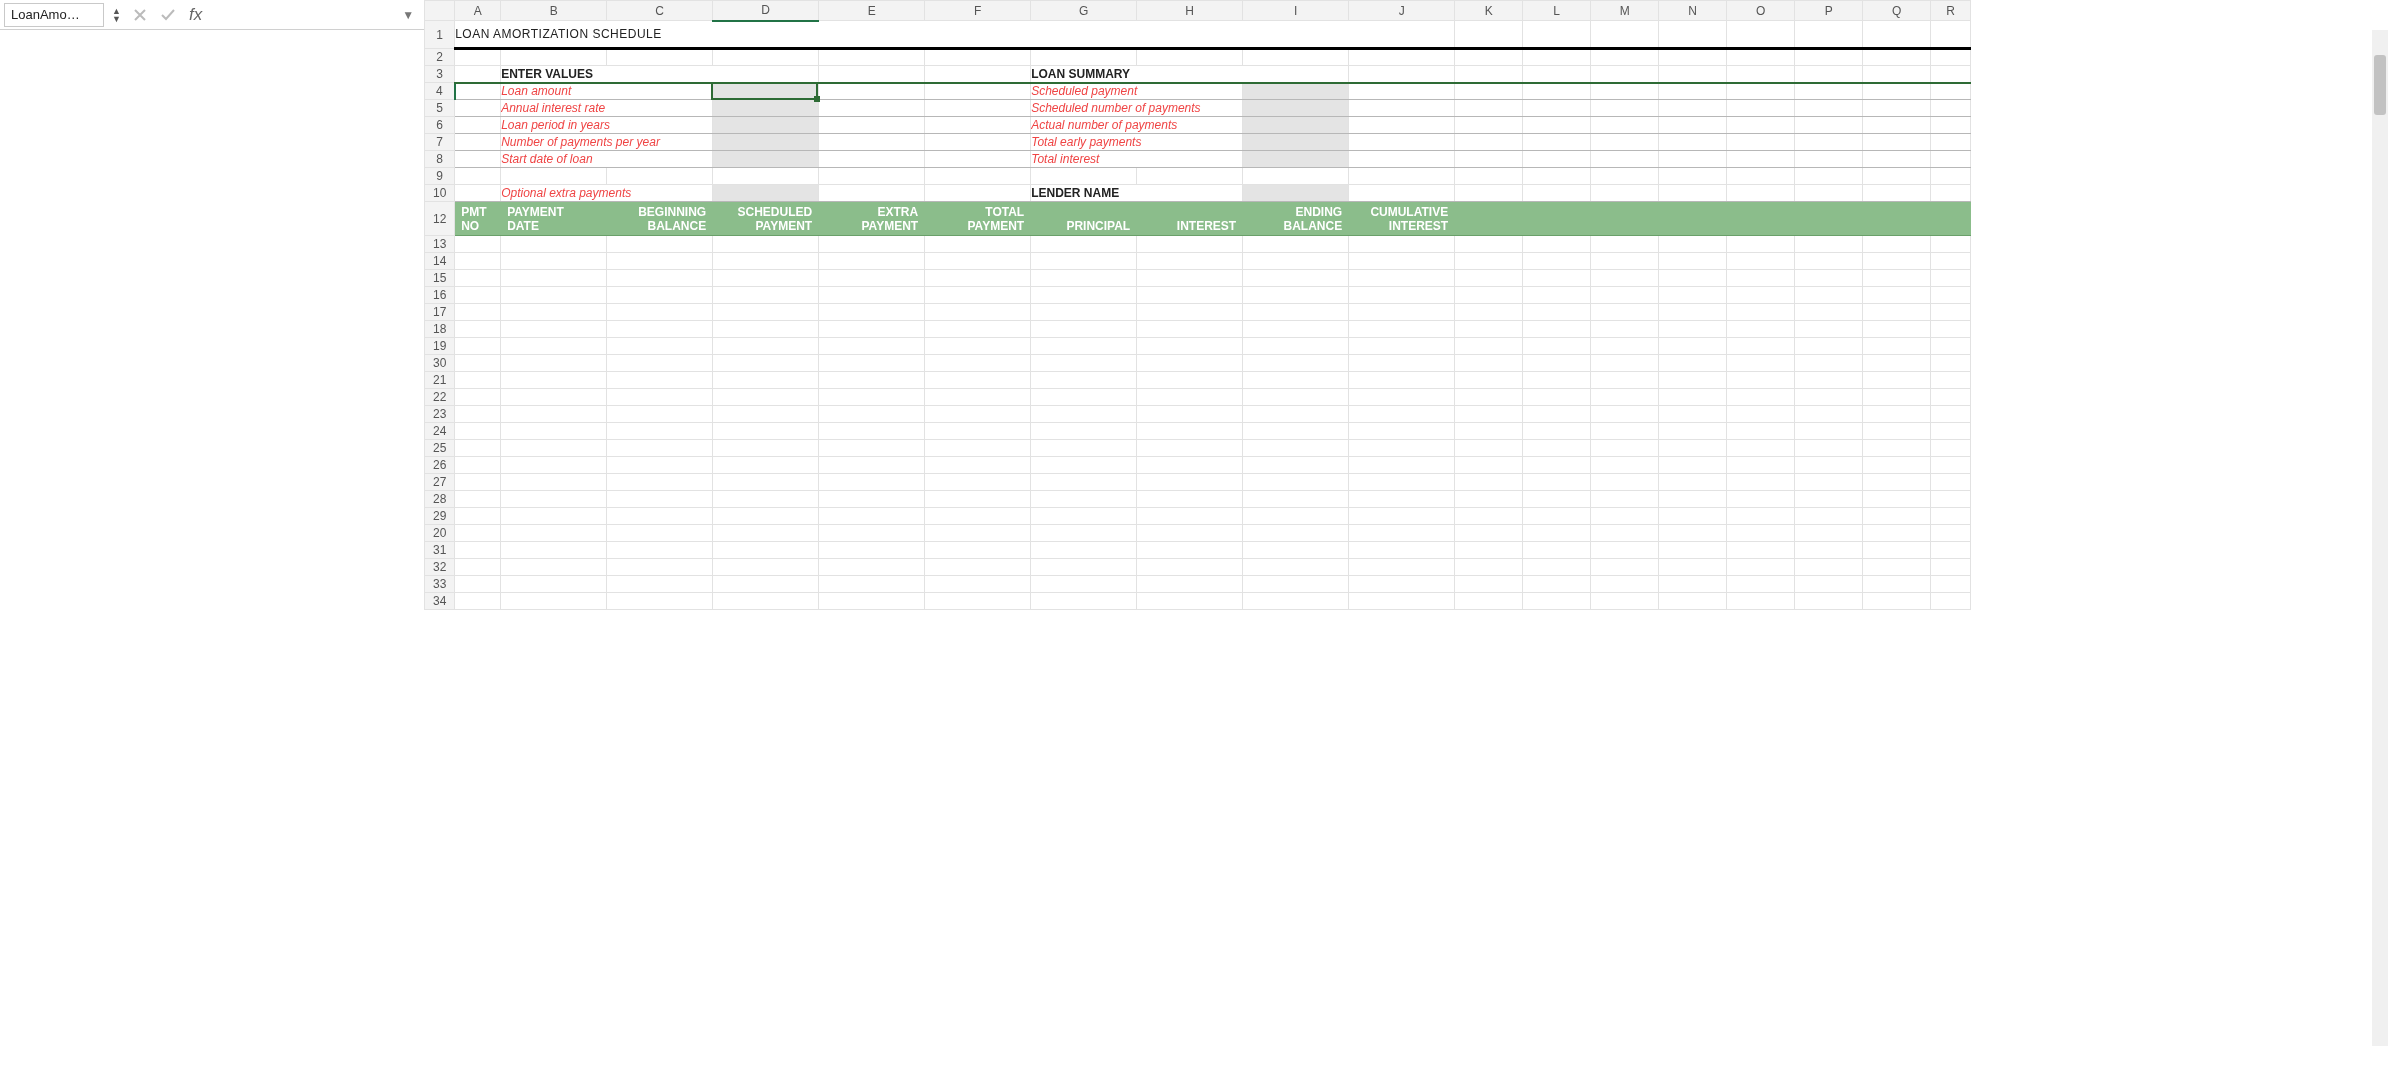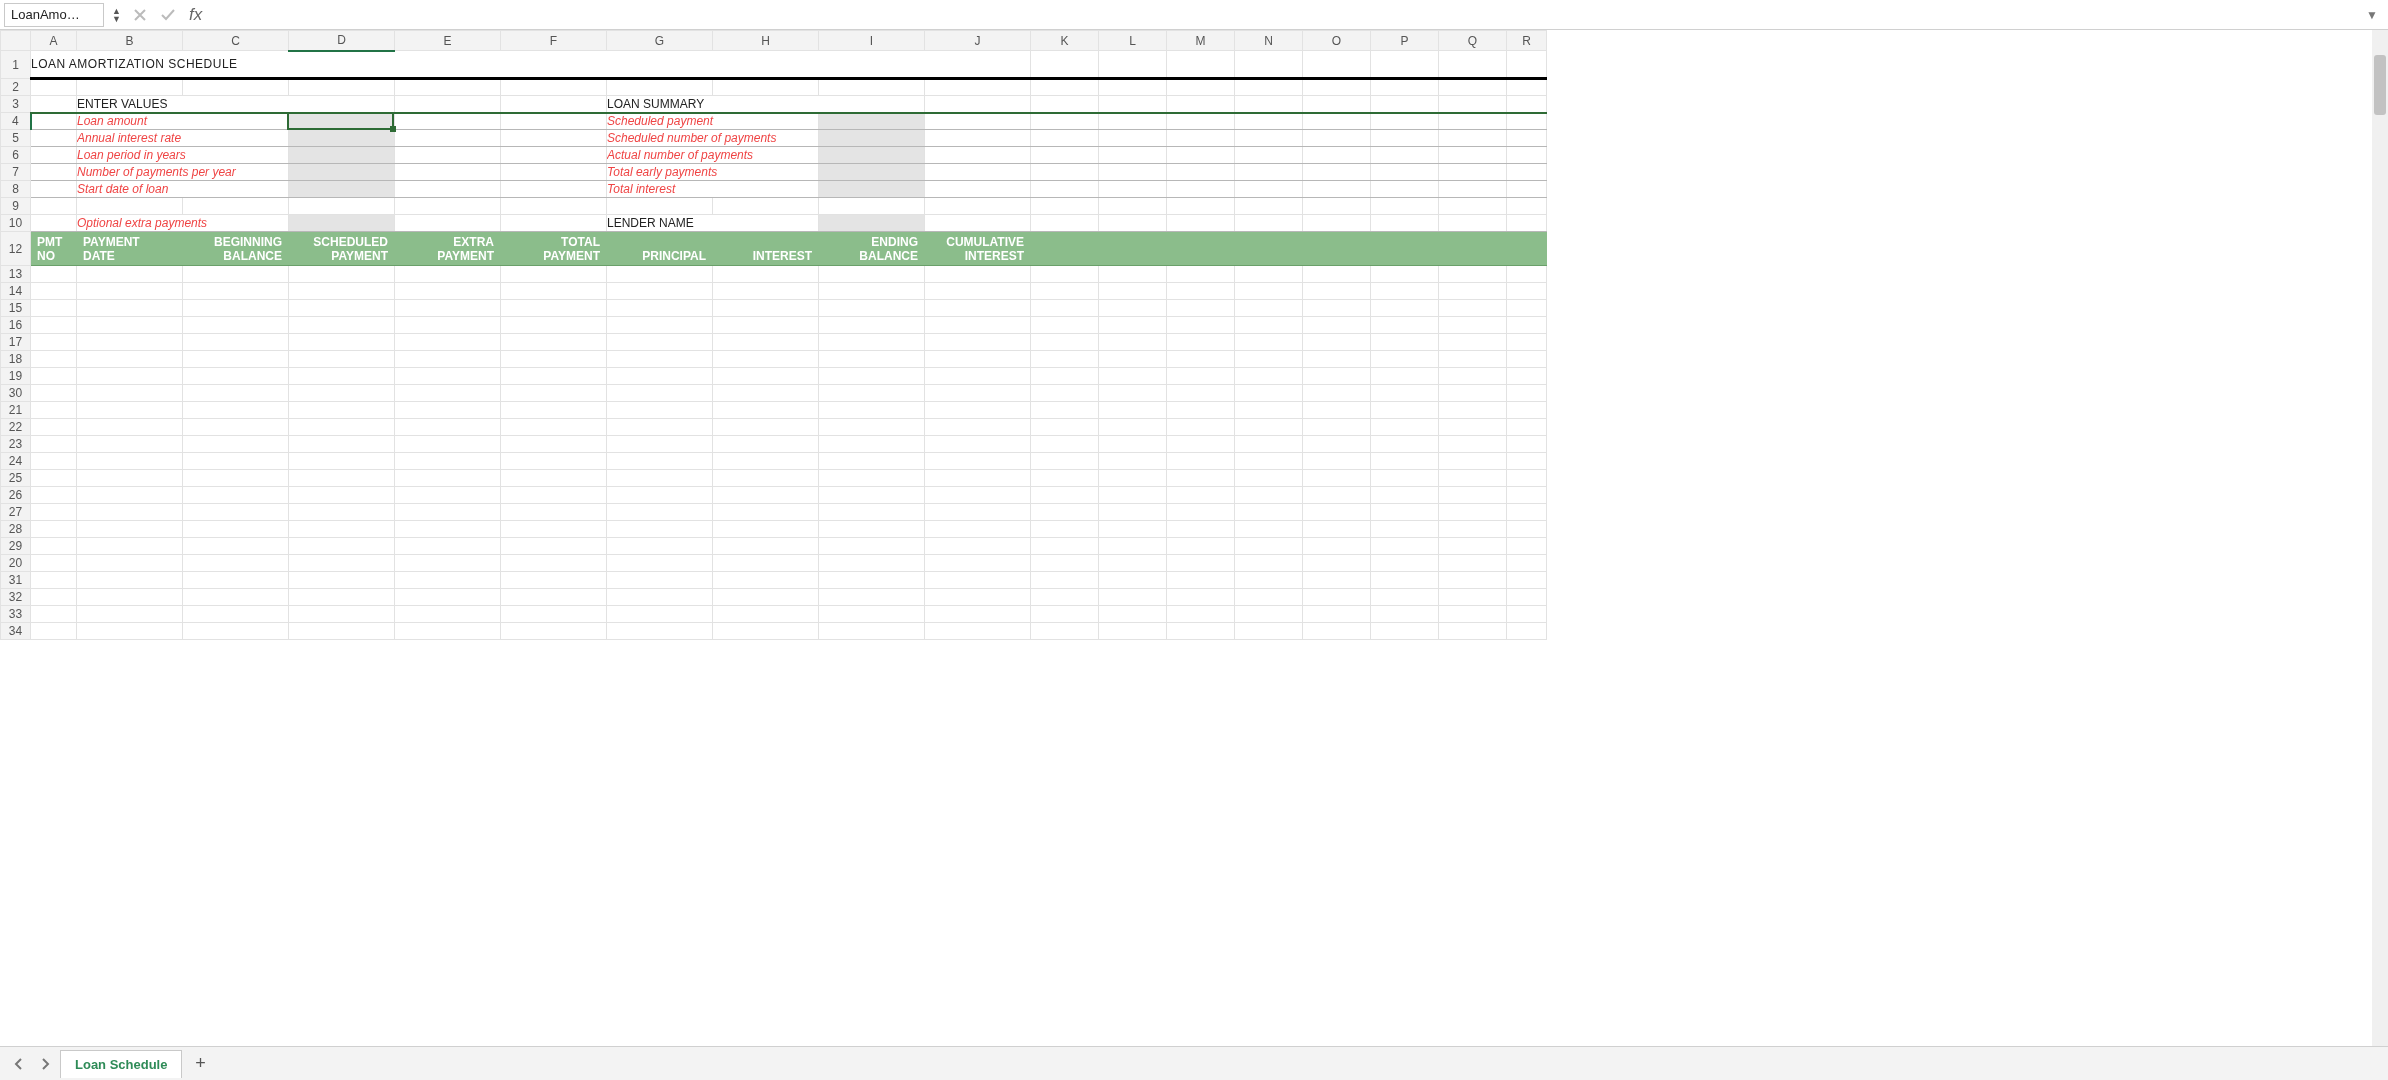--- a/index.html
+++ b/index.html
@@ -1,17 +1,17 @@
 <!DOCTYPE html>
 <html><head>
 <meta charset="utf-8">
 <style>
   html,body{margin:0;padding:0;font-family:Arial,Helvetica,sans-serif;font-size:12px;color:#222;background:#fff;user-select:none;}
   *{box-sizing:border-box;}
-  .app{width:2388px;height:1080px;position:relative;overflow:hidden;display:flex;flex-direction:column;}
+  .app{width:2388px;height:1080px;position:relative;overflow:hidden;display:flex;flex-direction:row;}
   
   .fbar{height:30px;display:flex;align-items:center;border-bottom:1px solid #d0d0d0;background:#fff;padding:0 4px;gap:6px;}
   .namebox{width:100px;height:24px;display:flex;align-items:center;border:1px solid #c9c9c9;padding:0 6px;font-size:13px;overflow:hidden;white-space:nowrap;text-overflow:ellipsis;}
   .stepper{display:flex;flex-direction:column;height:24px;justify-content:center;gap:0;}
   .stepper .tri{font-size:9px;line-height:8px;color:#555;cursor:pointer;padding:0 2px;}
   .fbar .ibtn{width:22px;height:22px;display:flex;align-items:center;justify-content:center;color:#bbb;cursor:pointer;}
   .fbar .ibtn svg{width:16px;height:16px;}
   .fx{font-style:italic;font-family:Liberation Sans, sans-serif;font-size:17px;color:#666;padding:0 4px;}
   .finput{flex:1;height:24px;border:none;outline:none;font-size:13px;padding:0 4px;}
   .fbar .expand{width:18px;color:#777;cursor:pointer;}
@@ -30,21 +30,21 @@
   .vscroll{position:absolute;top:30px;right:0;width:16px;bottom:34px;background:#f0f0f0;}
   .vscroll .thumb{position:absolute;top:25px;left:2px;right:2px;height:60px;background:#c2c2c2;border-radius:3px;}
   
   .tabbar{height:34px;border-top:1px solid #d0d0d0;background:#f3f3f3;display:flex;align-items:center;padding:0 8px;gap:4px;}
   .tabbar .navbtn{width:22px;height:22px;display:flex;align-items:center;justify-content:center;color:#777;cursor:pointer;}
   .sheettab{background:#fff;border:1px solid #c9c9c9;border-bottom:none;padding:6px 14px;font-size:13px;color:#2e8b57;font-weight:700;box-shadow:0 -1px 0 #fff inset;}
   .addsheet{width:28px;height:28px;display:flex;align-items:center;justify-content:center;font-size:18px;color:#555;cursor:pointer;}
   
   .title-cell{font-size:24px;font-weight:400;letter-spacing:0.5px;color:#222;padding-left:4px;}
   .title-row td{border-bottom:3px solid #000000;overflow:visible;}
-  .sect-head{font-weight:400;font-size:13px;padding:0 4px;}
+  .sect-head{font-weight:700;font-size:13px;padding:0 4px;}
   .sect-row td{border-bottom:2px solid #2e6b35;}
   .lbl{font-style:italic;color:#ef4444;padding:0 4px;font-size:12px;}
   .val{background:#e4e4e4;}
   .thin-row td{border-bottom:1px solid #b7b7b7;}
   .hdr-row td{background:#8bbd8b;color:#fff;font-weight:700;font-size:12px;text-align:right;padding:0 6px;margin-top:38px;}
   .hdr-row td.left{text-align:left;}
   .hdr-row td{border-color:#8bbd8b;}
   .hdr-row-bottom td{border-bottom:1px solid #6aa06a;}
   
   .active-cell{position:absolute;border:2px solid #2e6b35;pointer-events:none;}
@@ -795,28 +795,14 @@
       </table>
     <div id="active-outline" class="active-cell" style="left: 287px; top: 82px; width: 107px; height: 18px;">
         <div class="handle"></div>
       </div>
   </div>
 
   <div class="vscroll">
     <div class="thumb"></div>
   </div>
 
-  <div class="tabbar">
-    <div class="navbtn">
-      <svg width="12" height="12" viewBox="0 0 12 12">
-          <path d="M8 1 L3 6 L8 11" stroke="#777" stroke-width="2" fill="none"></path>
-        </svg>
-    </div>
-    <div class="navbtn">
-      <svg width="12" height="12" viewBox="0 0 12 12">
-          <path d="M4 1 L9 6 L4 11" stroke="#777" stroke-width="2" fill="none"></path>
-        </svg>
-    </div>
-    <div class="sheettab">Loan Schedule</div>
-    <div class="addsheet">+</div>
-  </div>
 
 </div>
 
 </body></html>

